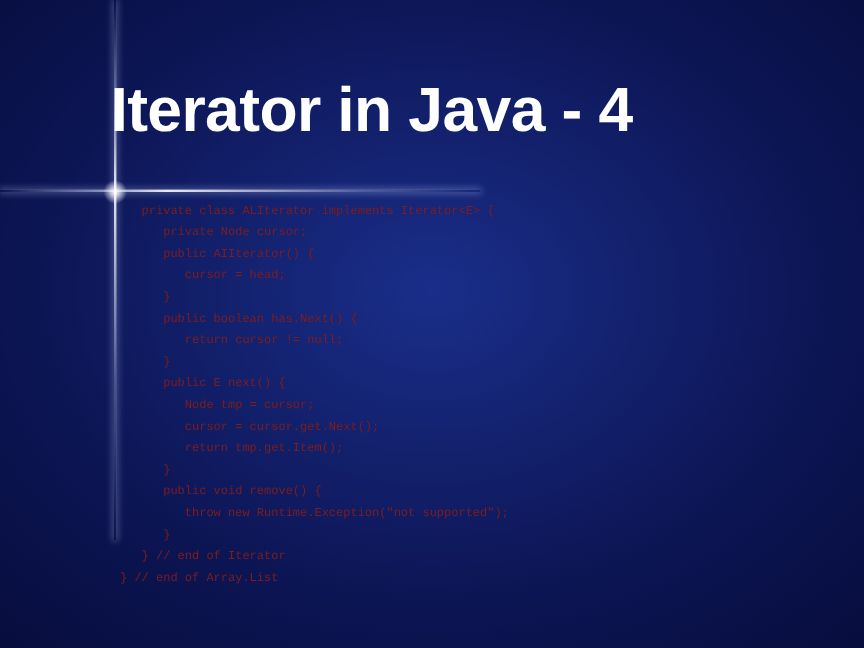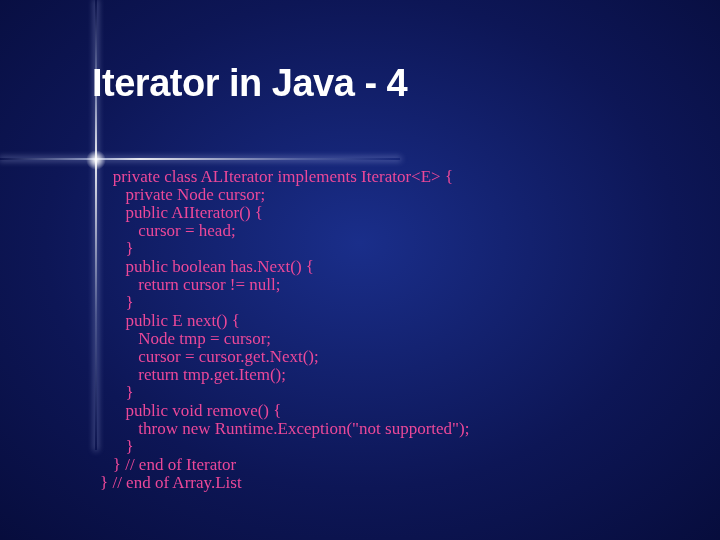--- a/index.html
+++ b/index.html
@@ -42,35 +42,35 @@
     width: 20px;
     height: 20px;
     background: radial-gradient(circle, rgba(255,255,255,1) 0%, rgba(255,255,255,0.6) 30%, rgba(200,210,255,0) 70%);
     border-radius: 50%;
     z-index: 2;
   }
   .title {
     position: absolute;
     top: 62px;
     left: 92px;
-    font-size: 38px;
+    font-size: 52px;
     font-weight: bold;
     color: #ffffff;
     z-index: 3;
     letter-spacing: -0.5px;
   }
   .code {
     position: absolute;
     top: 168px;
     left: 100px;
-    font-family: Liberation Serif, serif;
-    font-size: 17px;
+    font-family: Liberation Mono, monospace;
+    font-size: 10px;
     line-height: 18px;
     white-space: pre;
-    color: #ec4899;
+    color: #7f1d1d;
     z-index: 3;
   }
 </style>
 </head>
 <body>
 
 <div class="flare-h"></div>
 <div class="flare-v"></div>
 <div class="flare-core"></div>
 

